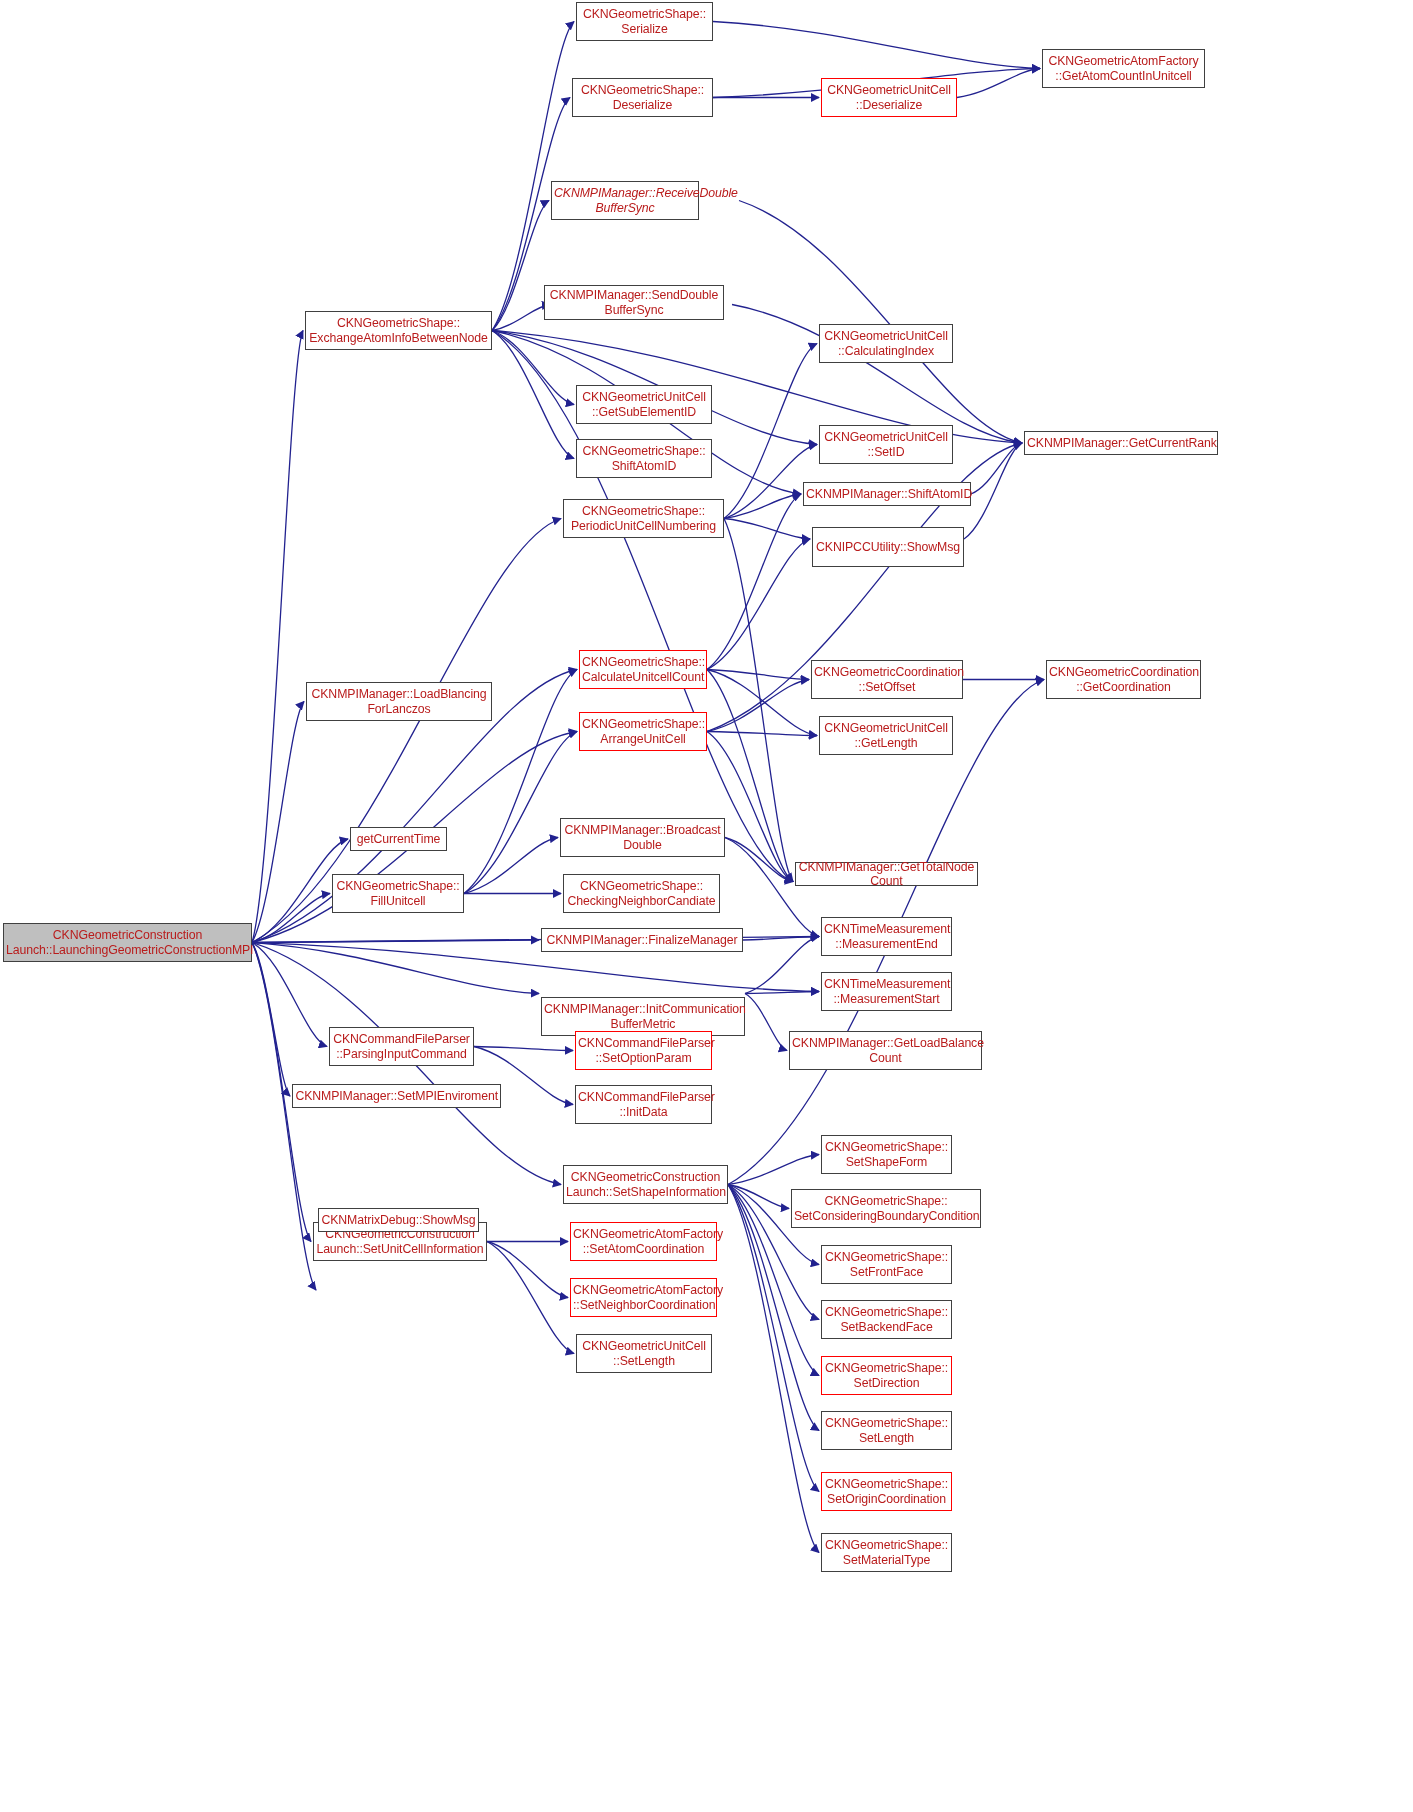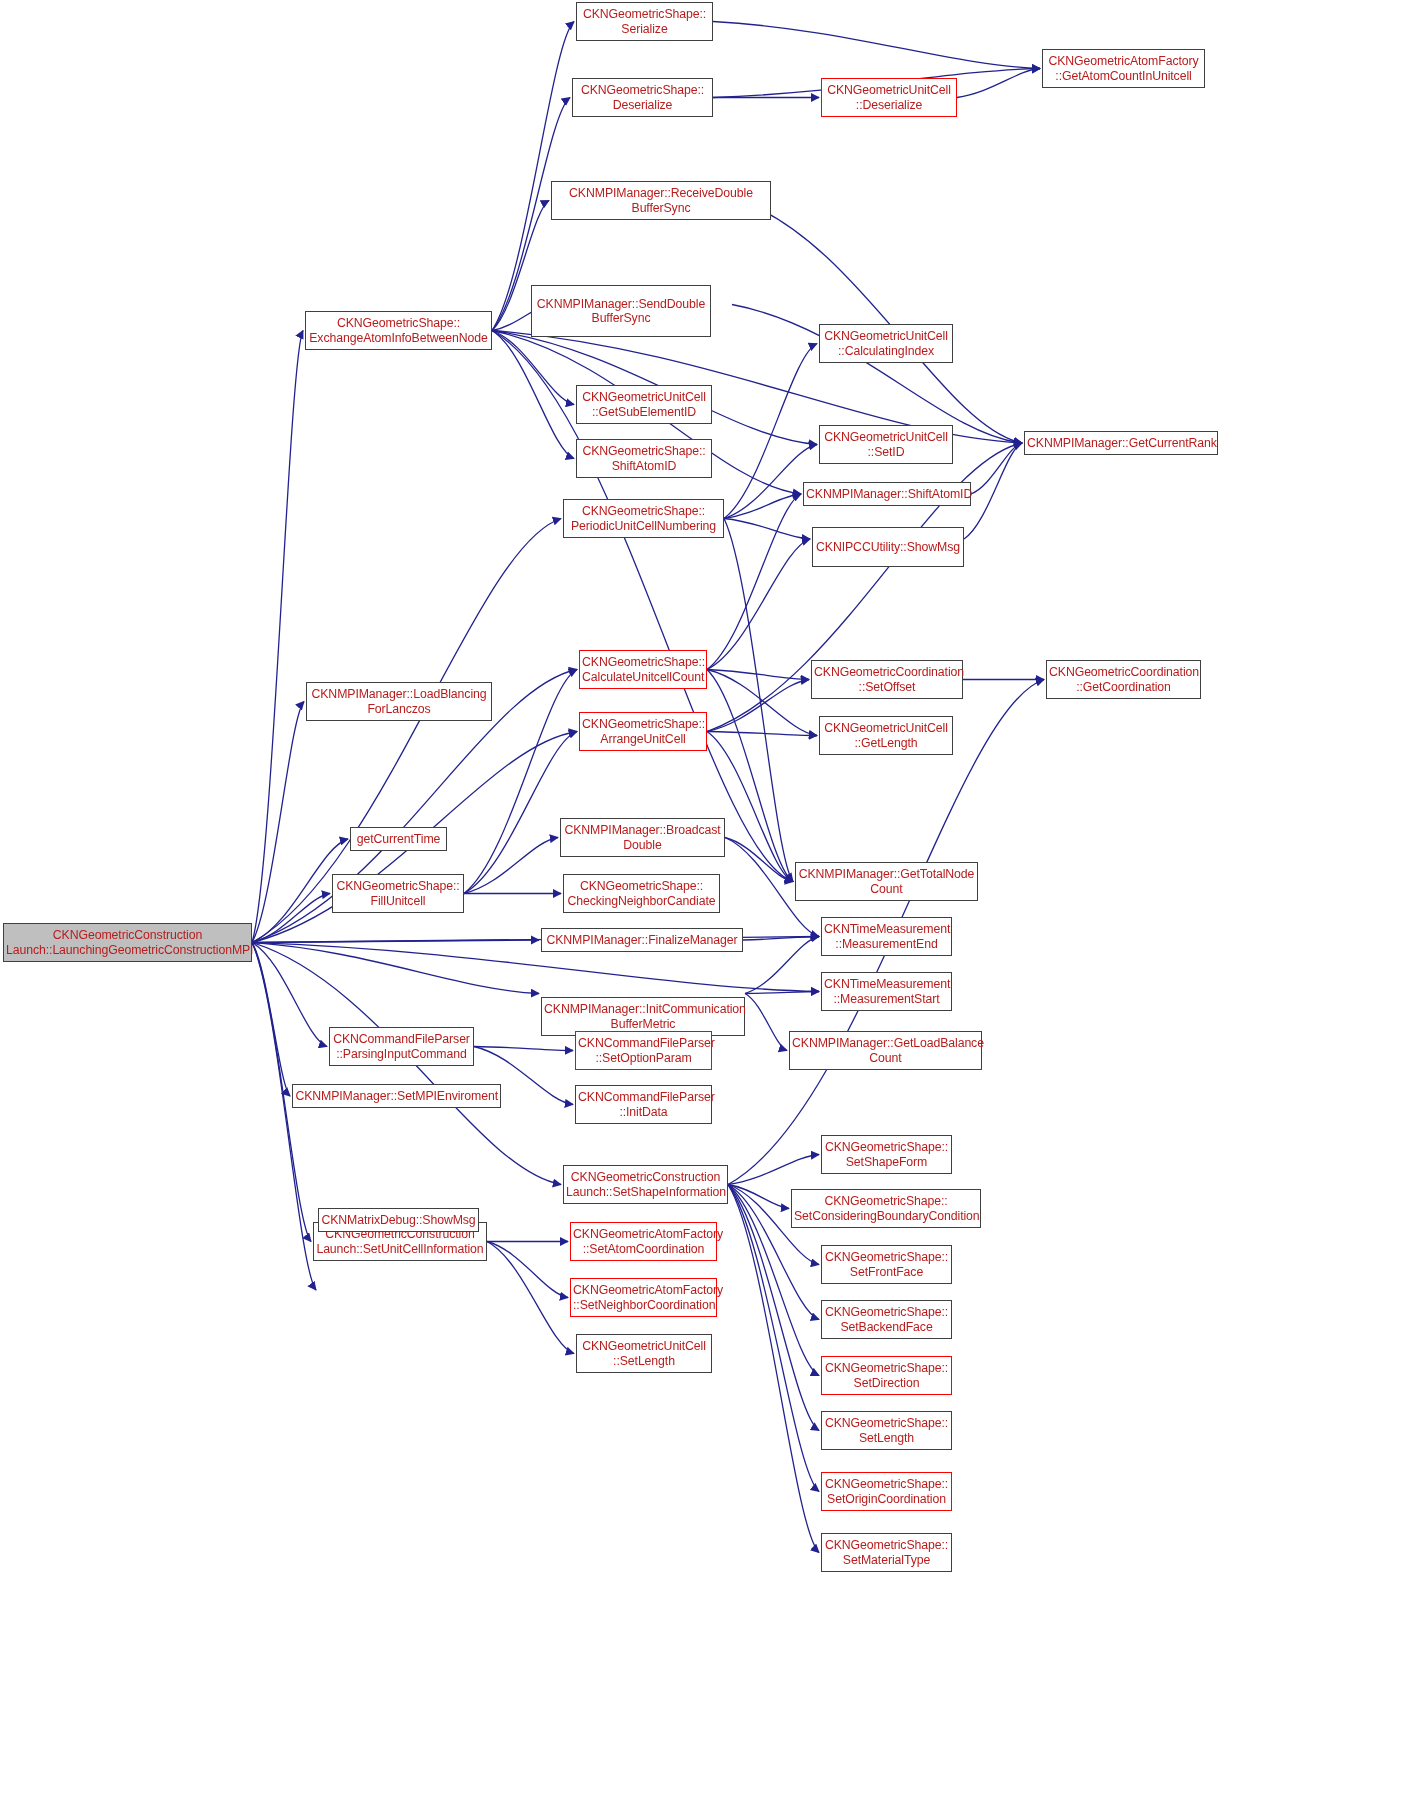--- a/index.html
+++ b/index.html
@@ -128,23 +128,23 @@
   </svg>
   <div id="node-layer">
       <div class="node" style="left: 576px; top: 2px; width: 137px; height: 39px;"><span class="lbl">CKNGeometricShape::
 Serialize</span></div>
       <div class="node" style="left: 572px; top: 78px; width: 141px; height: 39px;"><span class="lbl">CKNGeometricShape::
 Deserialize</span></div>
       <div class="node red" style="left: 821px; top: 78px; width: 136px; height: 39px;"><span class="lbl">CKNGeometricUnitCell
 ::Deserialize</span></div>
       <div class="node" style="left: 1042px; top: 49px; width: 163px; height: 39px;"><span class="lbl">CKNGeometricAtomFactory
 ::GetAtomCountInUnitcell</span></div>
-      <div class="node" style="left: 551px; top: 181px; width: 220px; height: 39px;"><span class="lbl">CKNMPIManager::ReceiveDouble
+      <div class="node" style="left: 551px; top: 181px; width: 148px; height: 39px; font-style: italic;"><span class="lbl">CKNMPIManager::ReceiveDouble
 BufferSync</span></div>
-      <div class="node" style="left: 531px; top: 285px; width: 180px; height: 52px;"><span class="lbl">CKNMPIManager::SendDouble
+      <div class="node" style="left: 544px; top: 285px; width: 180px; height: 35px;"><span class="lbl">CKNMPIManager::SendDouble
 BufferSync</span></div>
       <div class="node" style="left: 305px; top: 311px; width: 187px; height: 39px;"><span class="lbl">CKNGeometricShape::
 ExchangeAtomInfoBetweenNode</span></div>
       <div class="node" style="left: 819px; top: 324px; width: 134px; height: 39px;"><span class="lbl">CKNGeometricUnitCell
 ::CalculatingIndex</span></div>
       <div class="node" style="left: 576px; top: 385px; width: 136px; height: 39px;"><span class="lbl">CKNGeometricUnitCell
 ::GetSubElementID</span></div>
       <div class="node" style="left: 576px; top: 439px; width: 136px; height: 39px;"><span class="lbl">CKNGeometricShape::
 ShiftAtomID</span></div>
       <div class="node" style="left: 819px; top: 425px; width: 134px; height: 39px;"><span class="lbl">CKNGeometricUnitCell
@@ -166,21 +166,21 @@
 ArrangeUnitCell</span></div>
       <div class="node" style="left: 819px; top: 716px; width: 134px; height: 39px;"><span class="lbl">CKNGeometricUnitCell
 ::GetLength</span></div>
       <div class="node" style="left: 350px; top: 827px; width: 97px; height: 24px;"><span class="lbl">getCurrentTime</span></div>
       <div class="node" style="left: 560px; top: 818px; width: 165px; height: 39px;"><span class="lbl">CKNMPIManager::Broadcast
 Double</span></div>
       <div class="node" style="left: 332px; top: 874px; width: 132px; height: 39px;"><span class="lbl">CKNGeometricShape::
 FillUnitcell</span></div>
       <div class="node" style="left: 563px; top: 874px; width: 157px; height: 39px;"><span class="lbl">CKNGeometricShape::
 CheckingNeighborCandiate</span></div>
-      <div class="node" style="left: 795px; top: 862px; width: 183px; height: 39px; justify-content: flex-end;"><span class="lbl">CKNMPIManager::GetTotalNode
+      <div class="node" style="left: 795px; top: 862px; width: 183px; height: 24px; justify-content: flex-end;"><span class="lbl">CKNMPIManager::GetTotalNode
 Count</span></div>
       <div class="node" style="left: 821px; top: 917px; width: 131px; height: 39px;"><span class="lbl">CKNTimeMeasurement
 ::MeasurementEnd</span></div>
       <div class="node current" style="left: 3px; top: 923px; width: 249px; height: 39px;"><span class="lbl">CKNGeometricConstruction
 Launch::LaunchingGeometricConstructionMPI</span></div>
       <div class="node" style="left: 541px; top: 928px; width: 202px; height: 24px;"><span class="lbl">CKNMPIManager::FinalizeManager</span></div>
       <div class="node" style="left: 541px; top: 974px; width: 204px; height: 39px; margin-top: 23px;"><span class="lbl">CKNMPIManager::InitCommunication
 BufferMetric</span></div>
       <div class="node" style="left: 821px; top: 972px; width: 131px; height: 39px;"><span class="lbl">CKNTimeMeasurement
 ::MeasurementStart</span></div>

